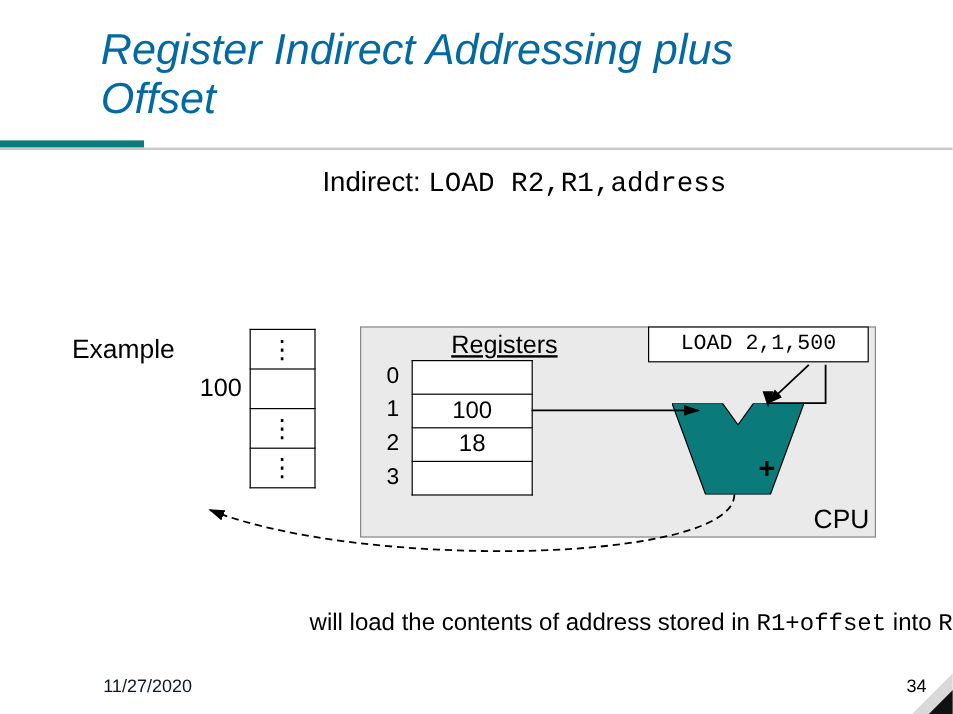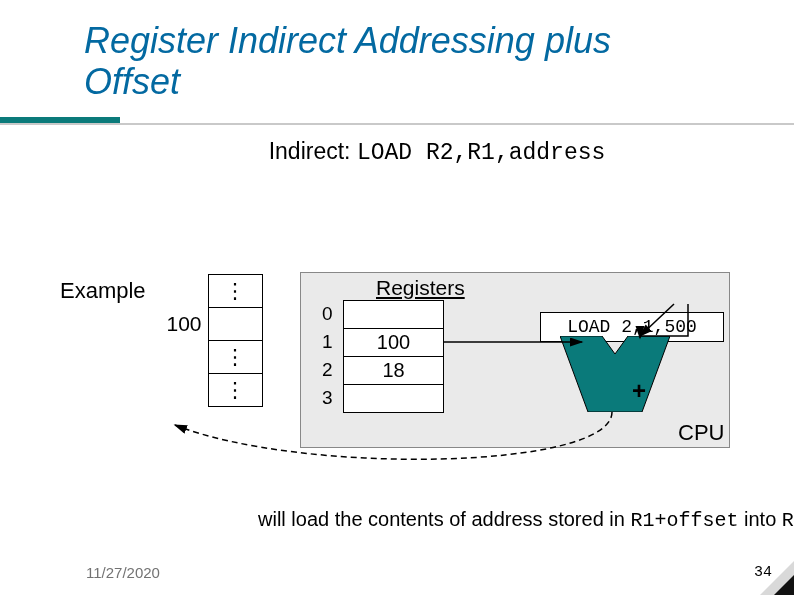--- a/index.html
+++ b/index.html
@@ -102,21 +102,20 @@
   .instr-box {
     position: absolute;
     left: 480px; top: 10px;
     width: 184px; height: 30px;
     border: 1px solid #000;
     background: #fff;
     font-family: "Courier New", monospace;
     font-size: 18px;
     text-align: center;
     line-height: 28px;
-    margin-top: 40px;
   }
   .adder {
     position: absolute;
     left: 500px; top: 74px;
     width: 110px; height: 76px;
   }
   .adder svg { width: 100%; height: 100%; }
   .plus {
     position: absolute;
     left: 572px; top: 115px;
@@ -140,27 +139,26 @@
     left: 214px; top: 507px;
     width: 560px;
     font-size: 20px;
     line-height: 1.25;
     margin-left: 44px;
   }
   .date {
     position: absolute;
     left: 86px; bottom: 14px;
     font-size: 15px;
-    color: #737373;
+    color: #0f172a;
   }
   .page-num {
     position: absolute;
     right: 22px; bottom: 14px;
     font-size: 15px;
-    font-family: Liberation Mono, monospace;
   }
   .corner {
     position: absolute;
     right: 0; bottom: 0;
     width: 34px; height: 34px;
   }
   .corner::before {
     content: "";
     position: absolute;
     right: 0; bottom: 0;

